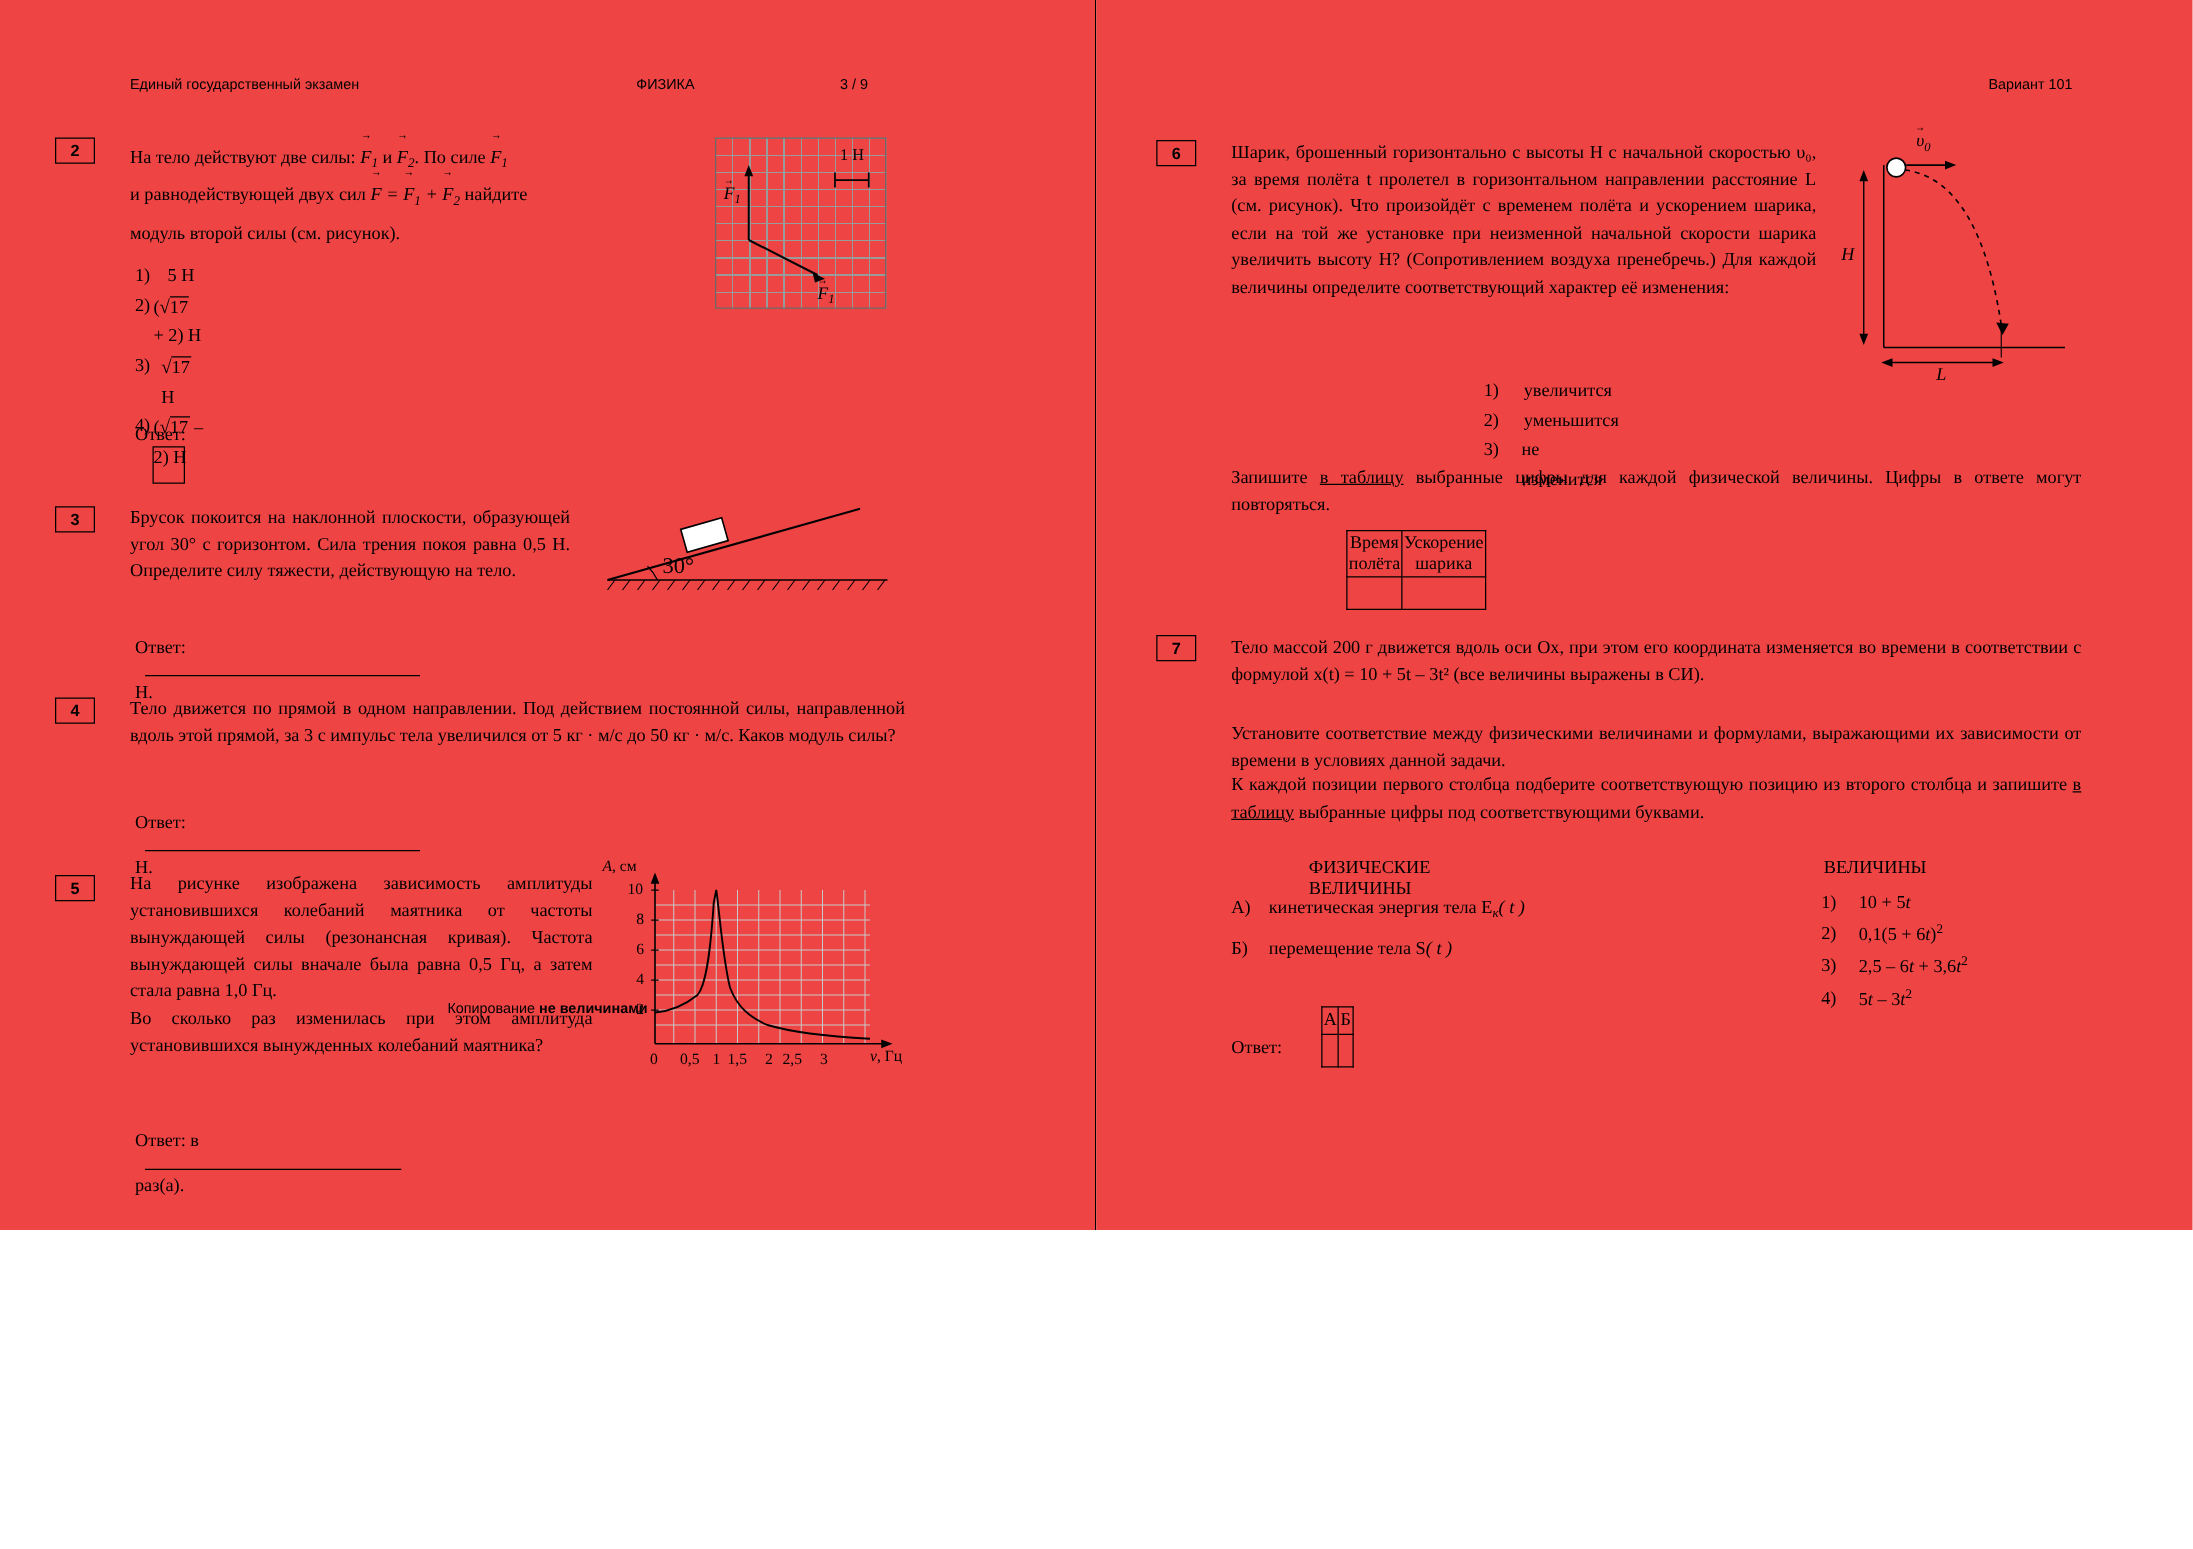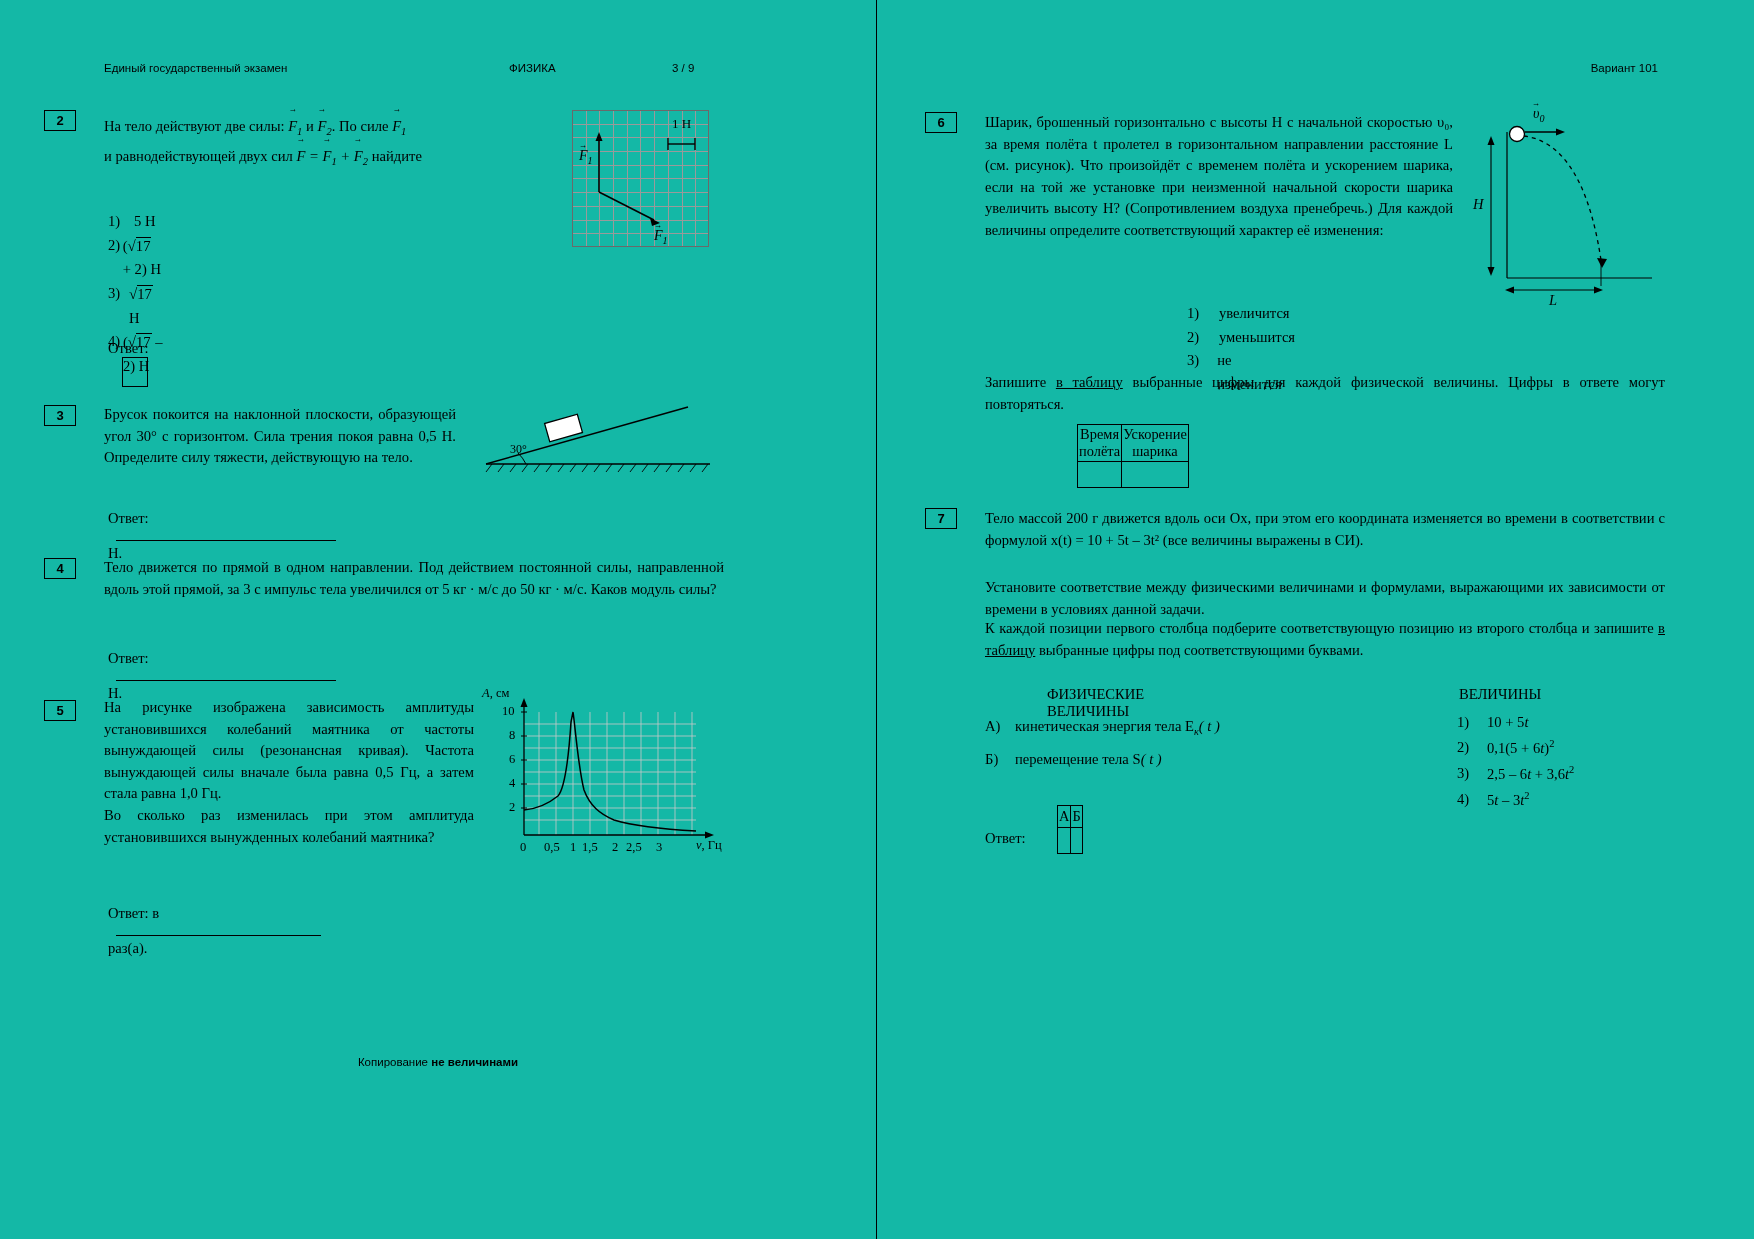--- a/index.html
+++ b/index.html
@@ -7,22 +7,22 @@
   body {
     width:1754px; height:1239px;
     background:#fff;
     font-family:"Liberation Serif", serif;
     color:#000;
     overflow:hidden;
   }
   .sheet { position:relative; width:1754px; height:1239px; display:flex; }
   .page {
     position:relative;
-    height:1239px;
-    background:#14b8a6;
+    height:984px;
+    background:#ef4444;
   }
   .page.left  { width:877px; border-right:1px solid #000; }
   .page.right { width:877px; }
 
   
   .hdr {
     position:absolute; top:62px; left:0; width:100%;
     font-family:"Liberation Sans", sans-serif;
     font-size:11.5px;
   }
@@ -143,20 +143,21 @@
           <span class="it vec"><span>F</span></span><sub class="it">1</sub>
           <span>и</span>
           <span class="it vec"><span>F</span></span><sub class="it">2</sub><span>. По силе</span>
           <span class="it vec"><span>F</span></span><sub class="it">1</sub>
         </div>
         <div>
           <span>и равнодействующей двух сил</span>
           <span class="it vec">F</span><span class="it">&nbsp;=&nbsp;</span><span class="it vec">F</span><sub class="it">1</sub><span class="it">&nbsp;+&nbsp;</span><span class="it vec">F</span><sub class="it">2</sub>
           <span>найдите</span>
         </div>
+        <div>модуль второй силы (см. рисунок).</div>
       </div>
 
       <div class="opts" style="left:108px; top:210px;">
         <div class="row">
           <span class="lab">1)</span>
           <span>5 Н</span>
         </div>
         <div class="row">
           <span class="lab">2)</span>
           <span>(<span class="sq"><span class="rad">√</span><span class="val">17</span></span> + 2) Н</span>
@@ -237,21 +238,21 @@
             <line x1="206" y1="72" x2="200" y2="80"></line>
             <line x1="218" y1="72" x2="212" y2="80"></line>
             <line x1="230" y1="72" x2="224" y2="80"></line>
           </g>
 
           <g transform="rotate(-15.8 88 41)">
             <rect x="70" y="26" width="34" height="19" fill="#fff" stroke="#000" stroke-width="1.3"></rect>
           </g>
           <path d="M48 72 A40 40 0 0 0 40 61" fill="none" stroke="#000" stroke-width="1"></path>
         </svg>
-        <span style="position:absolute; left:32px; top:50px; font-size:12px;">30°</span>
+        <span style="position:absolute; left:52px; top:50px; font-size:18px;">30°</span>
       </div>
     </div>
 
     <div class="task">
       <div class="num-box" style="left:44px; top:558px;">4</div>
       <div class="body-text" style="left:104px; top:557px; width:620px;">Тело движется по прямой в одном направлении. Под действием постоянной силы, направленной вдоль этой прямой, за 3 с импульс тела увеличился от 5 кг · м/с до 50 кг · м/с. Каков модуль силы?</div>
       <div class="ans" style="left:108px; top:650px;">
         <span>Ответ:</span>
         <span class="ans-line" style="width:220px; margin:0 8px 0 8px;"></span>
         <span>Н.</span>

